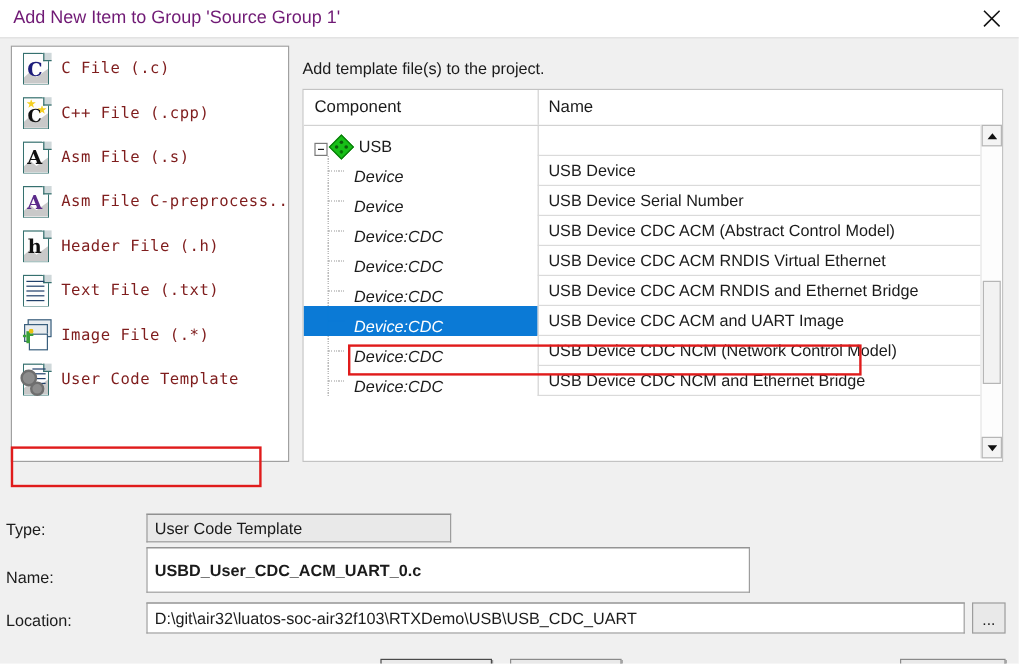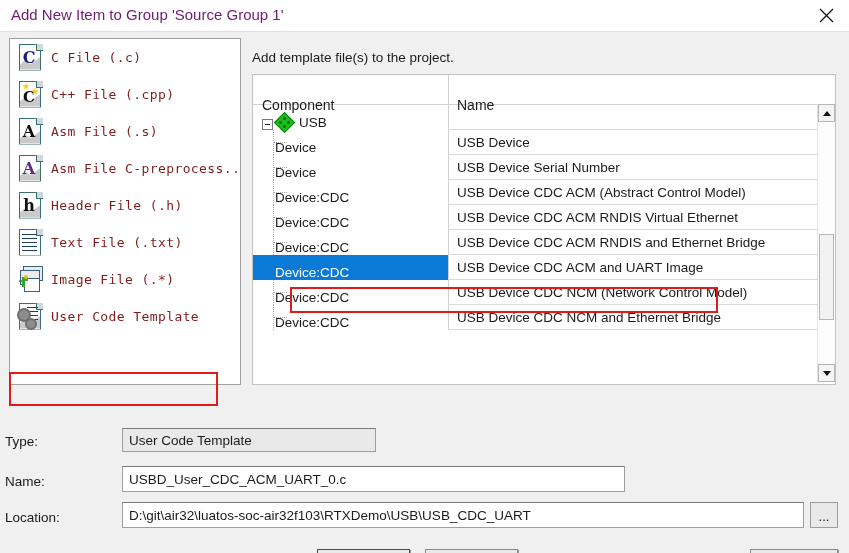--- a/index.html
+++ b/index.html
@@ -191,21 +191,20 @@
     position: relative;
     height: 29px;
     background: #ffffff;
     border-bottom: 1px solid #d2d2d2;
   }
   #tree-header .hcell {
     position: absolute;
     top: 5px;
     font-size: 14px;
     color: #1b1b1b;
-    margin-top: 17px;
   }
   #tree-header .hcell.c1 { left: 9px; }
   #tree-header .hcell.c2 { left: 204px; }
   #tree-header .hsep {
     position: absolute;
     left: 195px; top: 0;
     width: 1px; height: 29px;
     background: #d2d2d2;
   }
   #tree-rows {
@@ -235,21 +234,21 @@
     display: flex;
     align-items: center;
     padding-left: 8px;
     font-size: 13.5px;
     color: #1b1b1b;
     border-left: 1px solid #d2d2d2;
     border-bottom: 1px solid #dadada;
     box-sizing: border-box;
   }
   .trow.root .nm { border-bottom: 1px solid #dadada; }
-  .trow.child .comp { padding-left: 22px; }
+  .trow.child .comp { padding-left: 42px; font-style: italic; }
   .trow.child .comp::before {
     
     content: "";
     position: absolute;
     left: 20px; top: 0; bottom: 0;
     width: 1px;
     background: repeating-linear-gradient(to bottom,#aaa 0,#aaa 1px,transparent 1px,transparent 2px);
   }
   .trow.child .comp::after {
     content: "";
@@ -364,21 +363,21 @@
     font-size: 13.5px;
     color: #1b1b1b;
     overflow: hidden;
     white-space: nowrap;
   }
   .field.readonly { background: #e9e9e9; }
 
   #label-type     { left: 5px;  top: 402px; }
   #field-type     { left: 122px; top: 396px; width: 254px; height: 24px; }
   #label-name     { left: 5px;  top: 442px; }
-  #field-name     { left: 122px; top: 434px; width: 503px; height: 26px; }
+  #field-name     { left: 122px; top: 424px; width: 503px; height: 38px; font-weight: bold; }
   #label-location { left: 5px;  top: 478px; }
   #field-location { left: 122px; top: 470px; width: 682px; height: 26px; }
   #browse-button {
     position: absolute;
     left: 810px; top: 470px;
     width: 28px; height: 26px;
     background: #e9e9e9;
     border: 1px solid #9d9d9d;
     box-sizing: border-box;
     font-size: 13px;

